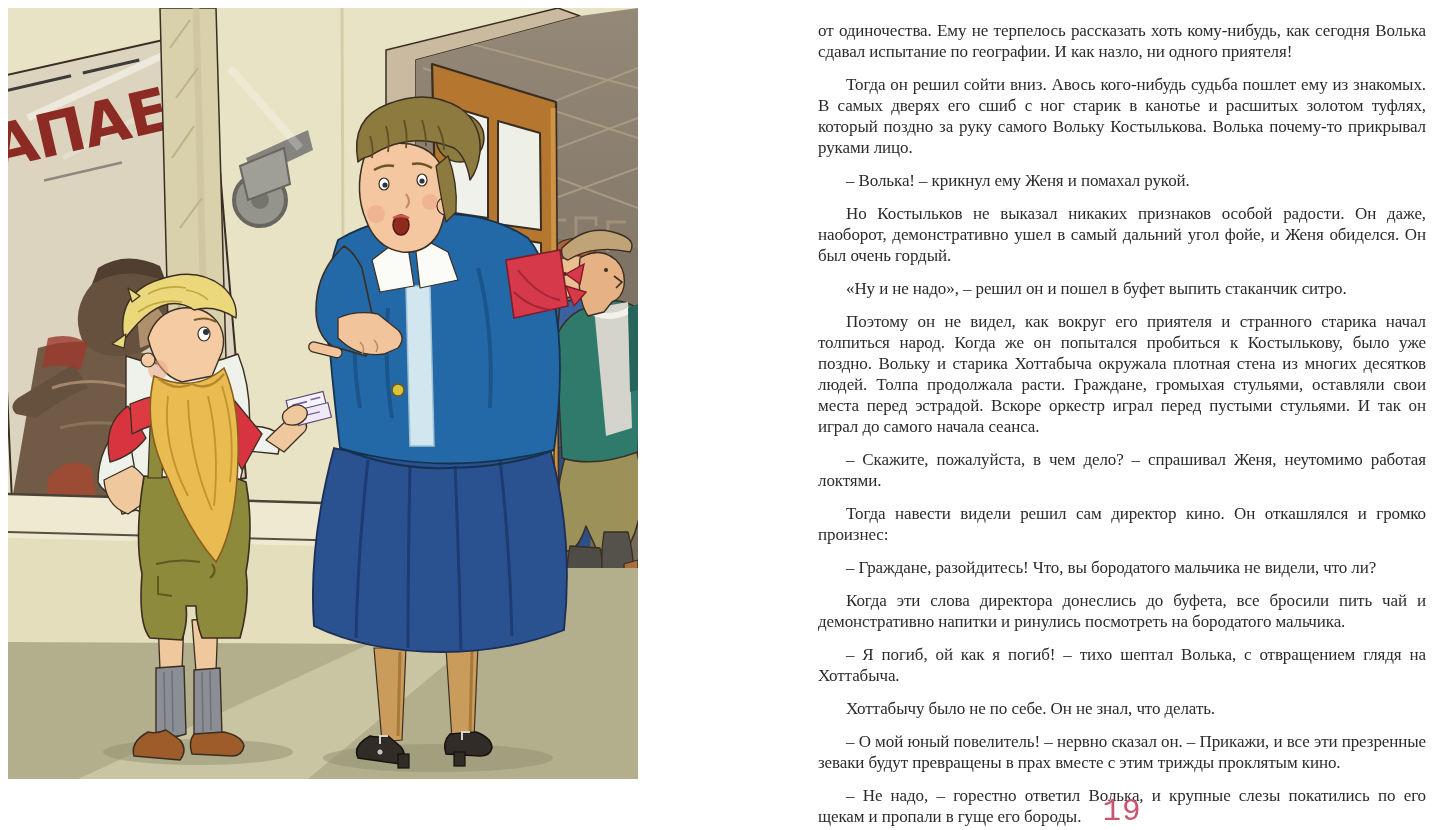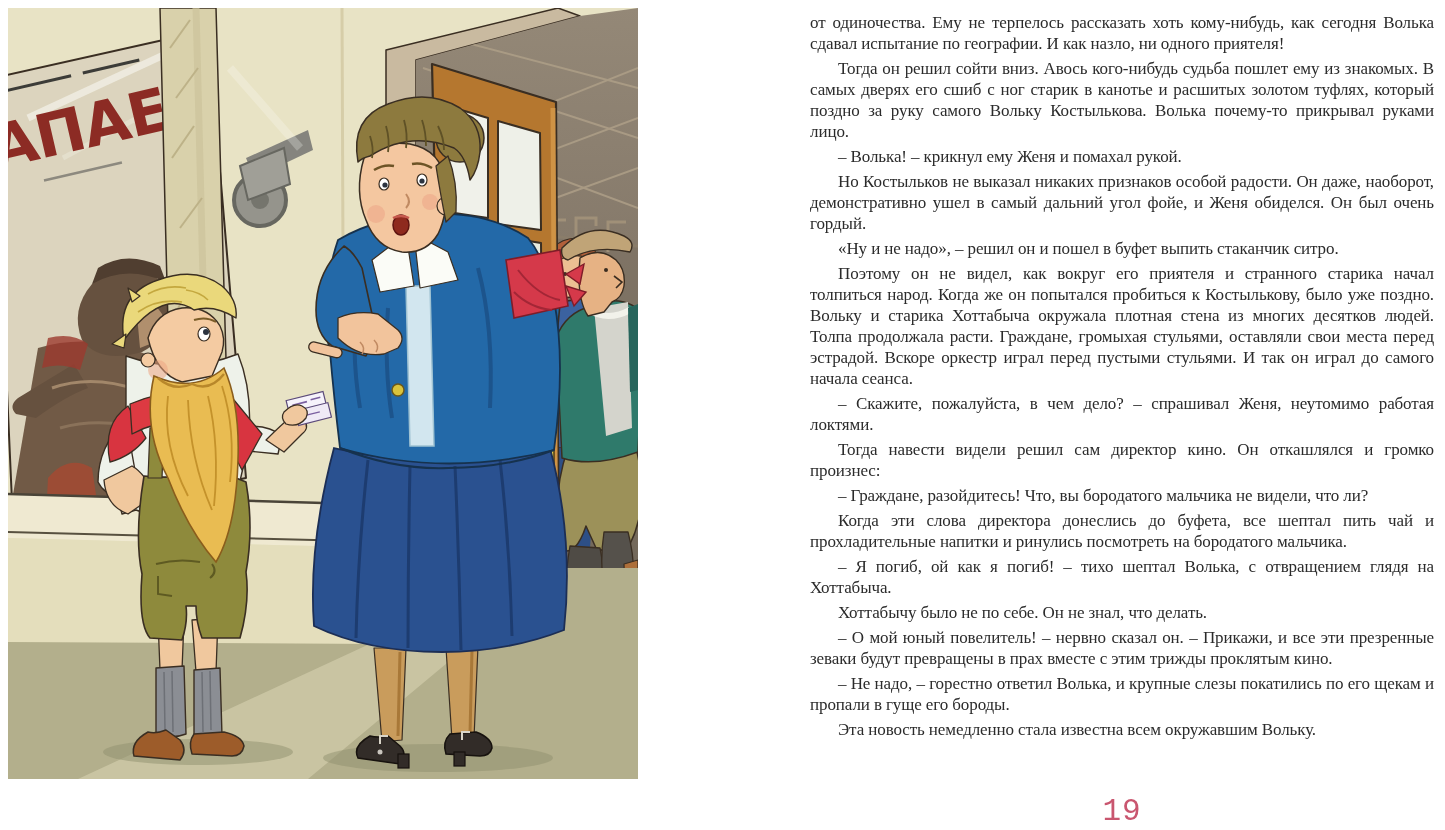--- a/index.html
+++ b/index.html
@@ -1,21 +1,21 @@
 <!DOCTYPE html>
 <html><head>
 <meta charset="utf-8">
 <style>
   html,body{margin:0;padding:0;background:#ffffff;}
   .page{position:relative;width:1445px;height:830px;background:#ffffff;overflow:hidden;
         font-family:"Liberation Serif", serif;}
   .illustration{position:absolute;left:8px;top:8px;width:630px;height:771px;}
   .illustration svg{display:block;width:100%;height:100%;}
   .text-col{position:absolute;left:806px;top:8px;width:632px;color:#2b2b2b;}
-  .para{margin:4px;font-size:17px;line-height:21px;text-align:justify;text-align-last:left;
+  .para{margin:12px;font-size:17px;line-height:21px;text-align:justify;text-align-last:left;
         letter-spacing:-0.1px;}
   .para.indent{text-indent:28px;}
   .page-num{position:absolute;left:806px;top:794px;width:632px;text-align:center;
             font-family:Liberation Mono, monospace;font-size:31px;letter-spacing:1px;}
   .ink{stroke:#3a2e22;stroke-linejoin:round;stroke-linecap:round;}
 </style>
 </head>
 <body>
 
 <div class="page">
@@ -357,21 +357,21 @@
   <div class="text-col">
       <p class="para">от одиночества. Ему не терпелось рассказать хоть кому-нибудь, как сегодня Волька сдавал испытание по географии. И как назло, ни одного приятеля!</p>
       <p class="para indent">Тогда он решил сойти вниз. Авось кого-нибудь судьба пошлет ему из знакомых. В самых дверях его сшиб с ног старик в канотье и расшитых золотом туфлях, который поздно за руку самого Вольку Костылькова. Волька почему-то прикрывал руками лицо.</p>
       <p class="para indent">– Волька! – крикнул ему Женя и помахал рукой.</p>
       <p class="para indent">Но Костыльков не выказал никаких признаков особой радости. Он даже, наоборот, демонстративно ушел в самый дальний угол фойе, и Женя обиделся. Он был очень гордый.</p>
       <p class="para indent">«Ну и не надо», – решил он и пошел в буфет выпить стаканчик ситро.</p>
       <p class="para indent">Поэтому он не видел, как вокруг его приятеля и странного старика начал толпиться народ. Когда же он попытался пробиться к Костылькову, было уже поздно. Вольку и старика Хоттабыча окружала плотная стена из многих десятков людей. Толпа продолжала расти. Граждане, громыхая стульями, оставляли свои места перед эстрадой. Вскоре оркестр играл перед пустыми стульями. И так он играл до самого начала сеанса.</p>
       <p class="para indent">– Скажите, пожалуйста, в чем дело? – спрашивал Женя, неутомимо работая локтями.</p>
       <p class="para indent">Тогда навести видели решил сам директор кино. Он откашлялся и громко произнес:</p>
       <p class="para indent">– Граждане, разойдитесь! Что, вы бородатого мальчика не видели, что ли?</p>
-      <p class="para indent">Когда эти слова директора донеслись до буфета, все шептал пить чай и прохладительные напитки и ринулись посмотреть на бородатого мальчика.</p>
+      <p class="para indent">Когда эти слова директора донеслись до буфета, все бросили пить чай и демонстративно напитки и ринулись посмотреть на бородатого мальчика.</p>
       <p class="para indent">– Я погиб, ой как я погиб! – тихо шептал Волька, с отвращением глядя на Хоттабыча.</p>
       <p class="para indent">Хоттабычу было не по себе. Он не знал, что делать.</p>
       <p class="para indent">– О мой юный повелитель! – нервно сказал он. – Прикажи, и все эти презренные зеваки будут превращены в прах вместе с этим трижды проклятым кино.</p>
       <p class="para indent">– Не надо, – горестно ответил Волька, и крупные слезы покатились по его щекам и пропали в гуще его бороды.</p>
       <p class="para indent">Эта новость немедленно стала известна всем окружавшим Вольку.</p>
     </div>
 
   <div class="page-num" style="color:#c9566f;">19</div>
 
 </div>

